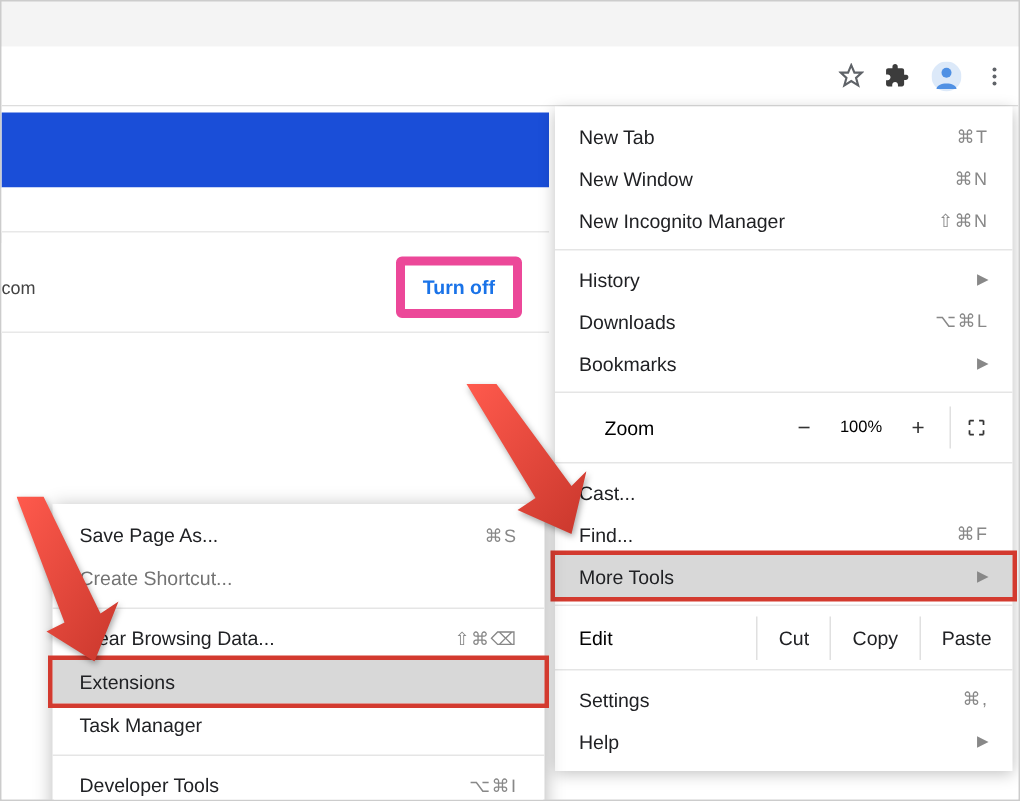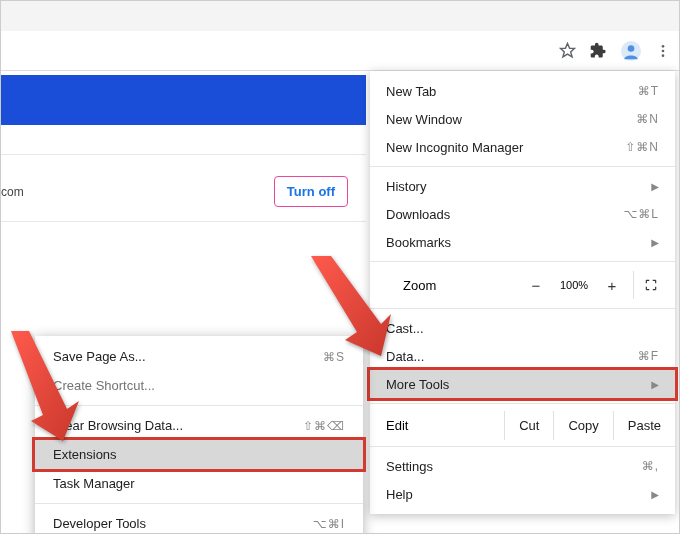--- a/index.html
+++ b/index.html
@@ -46,21 +46,21 @@
   .content-row {
     position: absolute;
     top: 161px; left: 0; width: 365px; height: 60px;
     background:#fff;
     border-bottom: 1px solid #e8e8e8;
     display:flex; align-items:center; justify-content:space-between;
     padding: 0 18px 0 0;
   }
   .content-row .row-text { color:#444; font-size:12px; }
   .turnoff {
-    border:1px solid #ec4899;
+    border:6px solid #ec4899;
     background:#fff;
     color:#1a73e8;
     font-weight:600;
     font-size:13px;
     padding:7px 12px;
     border-radius:4px;
   }
   .main-menu {
     position: absolute;
     top: 70px; right: 4px;
@@ -213,21 +213,21 @@
           <path d="M4 4h5M4 4v5M20 4h-5M20 4v5M4 20h5M4 20v-5M20 20h-5M20 20v-5"></path>
         </svg>
       </span>
     </div>
   </div>
   <div class="separator"></div>
   <div class="menu-item">
     <span>Cast...</span>
   </div>
   <div class="menu-item">
-    <span>Data...</span>
+    <span>Find...</span>
     <span class="shortcut">⌘F</span>
   </div>
   <div class="menu-item highlighted">
     <span>More Tools</span>
     <span class="chevron">▶</span>
   </div>
   <div class="separator"></div>
   <div class="edit-row">
     <span class="edit-label">Edit</span>
     <span class="edit-btn">Cut</span>

